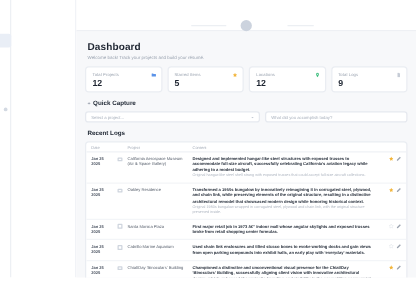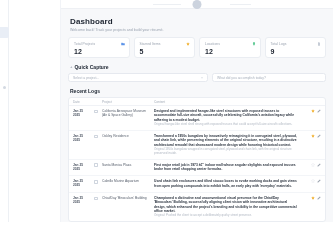--- a/index.html
+++ b/index.html
@@ -24,21 +24,21 @@
     position: absolute; left: 3px; top: 86px; width: 3px; height: 3px;
     border-radius: 50%; background: #d3d9e2;
   }
 
   
   .gutter { width: 52px; flex: 0 0 52px; background: #ffffff; border-right:1px solid #f1f3f7; }
 
   
   .main {
     flex: 1 1 auto; height: 224px; background: #f7f8fa;
-    padding: 0 7px 0 7px; position: relative; overflow: hidden;
+    padding: 0 7px 0 7px; position: relative; overflow: hidden; margin-top: 16px;
   }
   .topbar {
     height: 9px; background: #ffffff; margin: 0 -7px; border-bottom: 1px solid #eef0f4;
     position: relative;
   }
   .topbar-avatar {
     position: absolute; left: 50%; transform: translateX(-50%); top: 0px;
     width: 9px; height: 9px; border-radius: 50%; background: #ccd3de;
   }
   .topbar-line {

